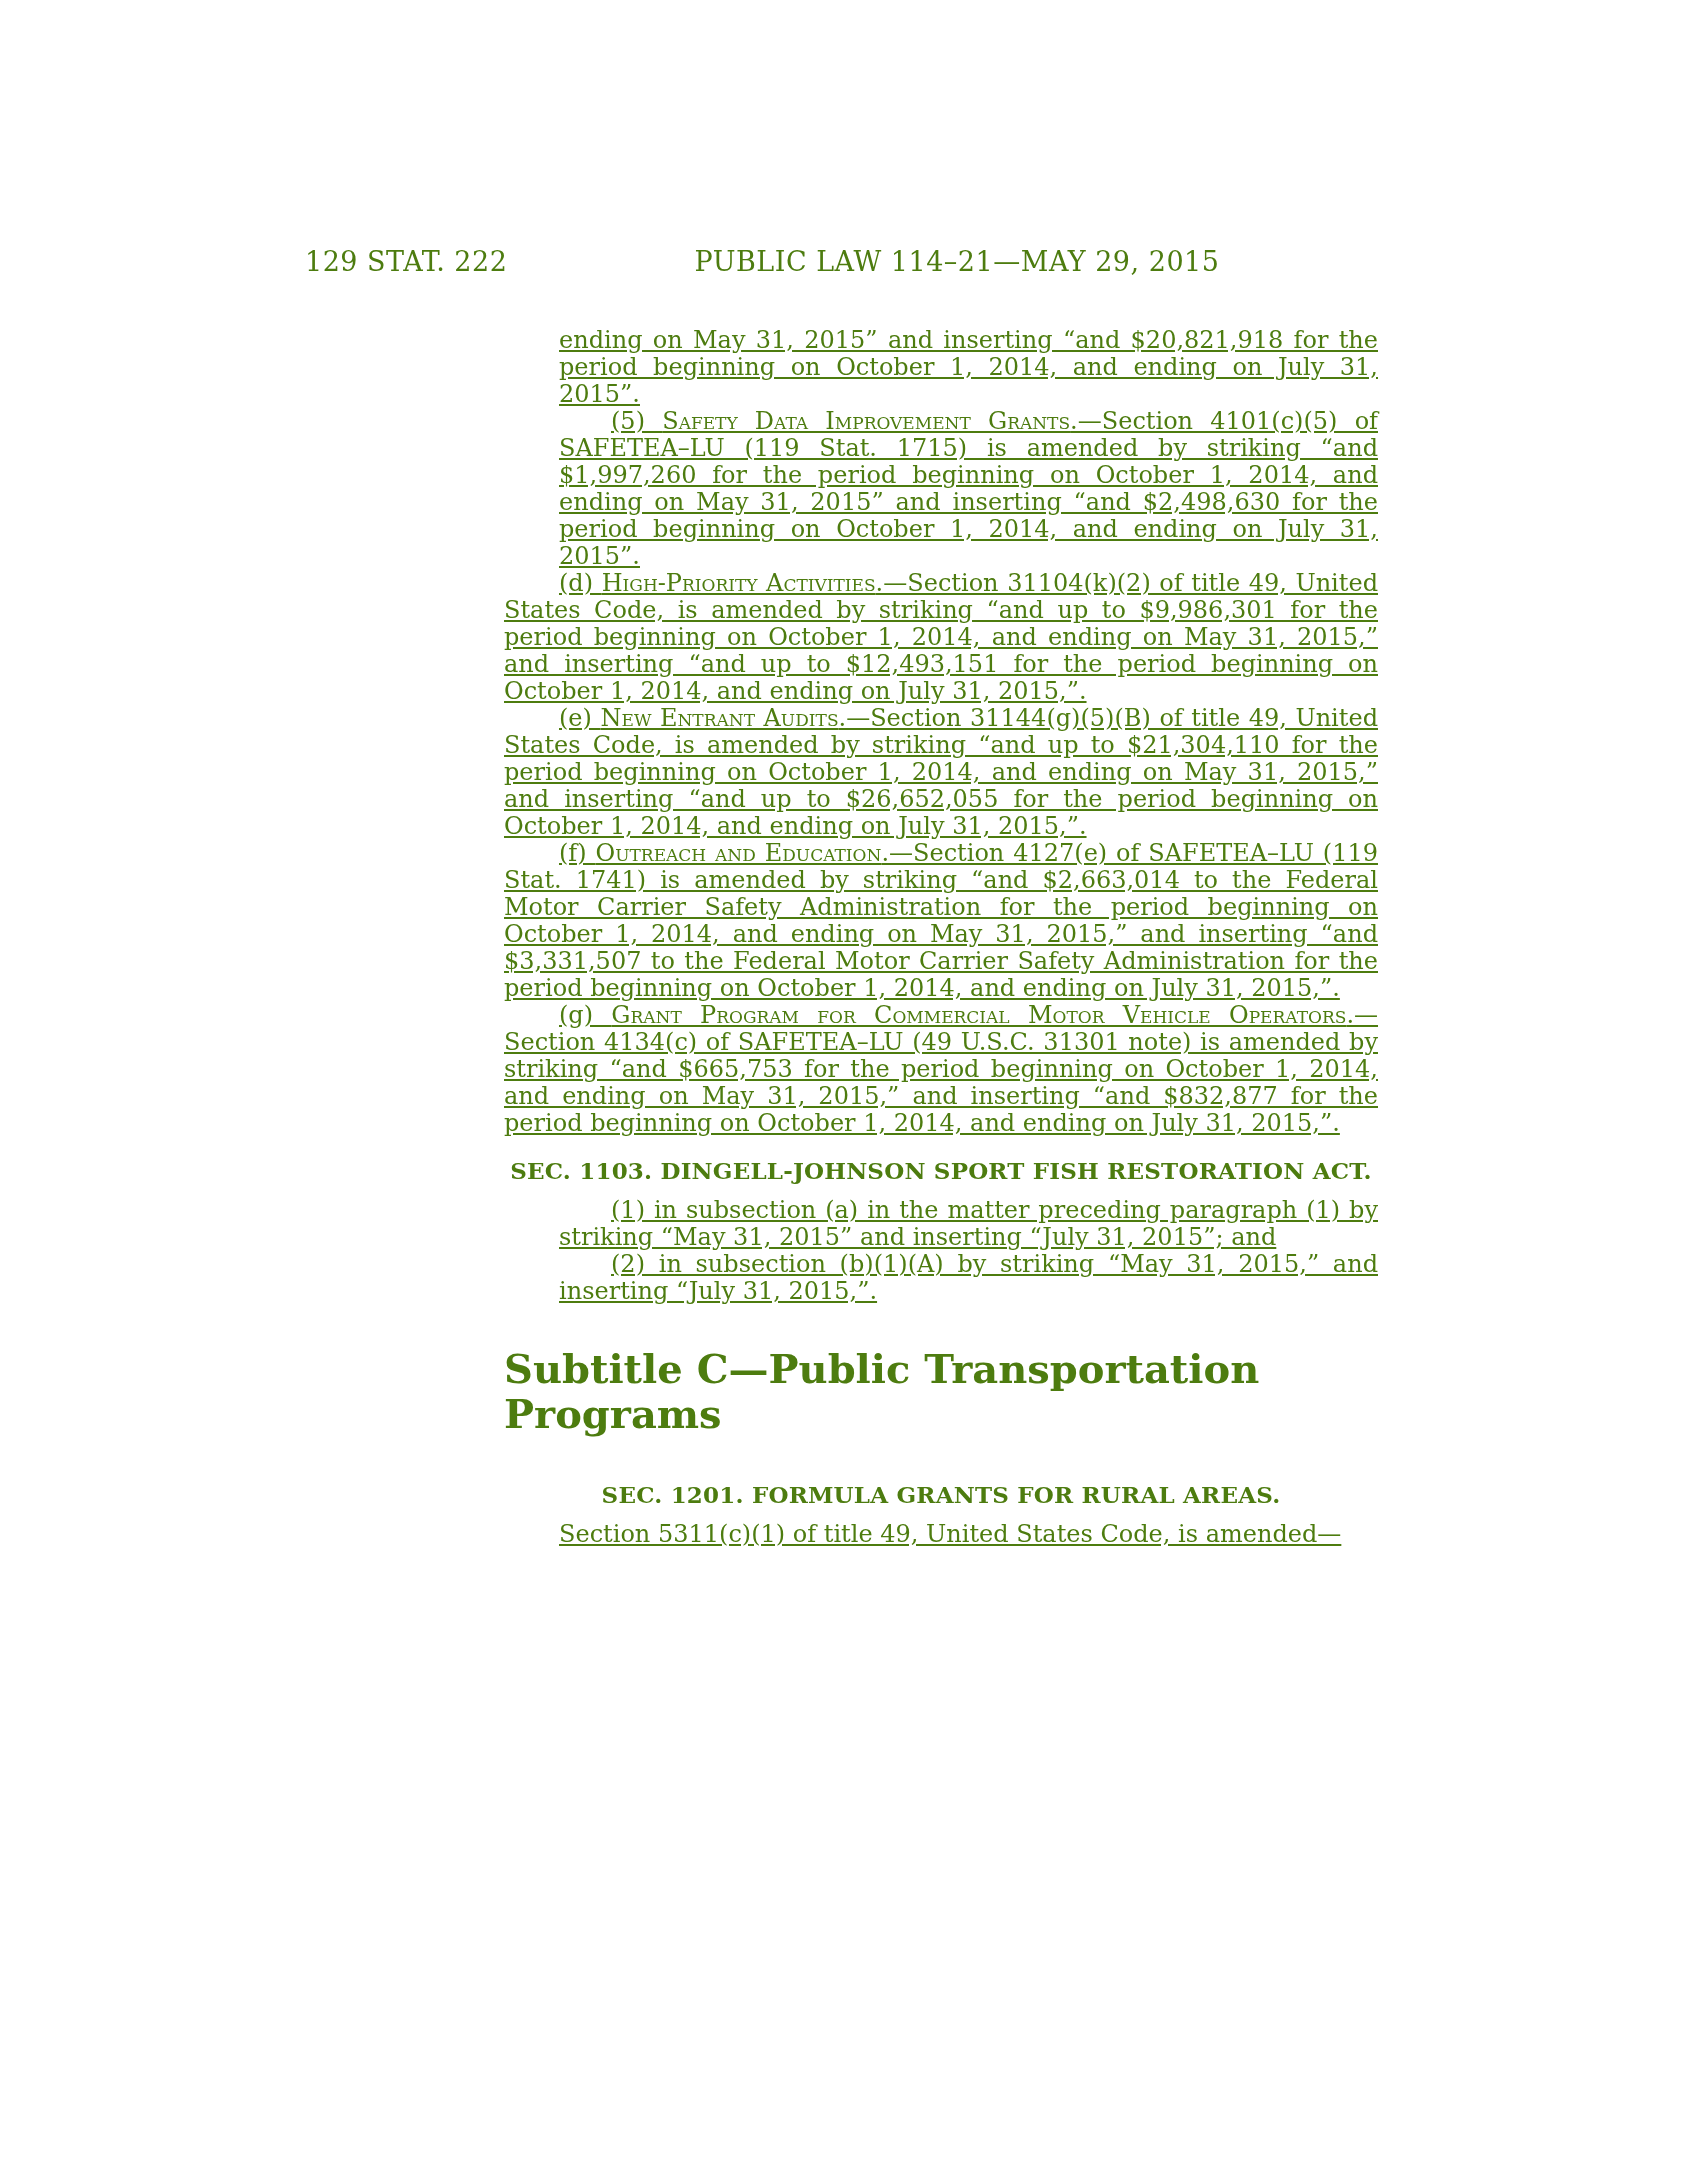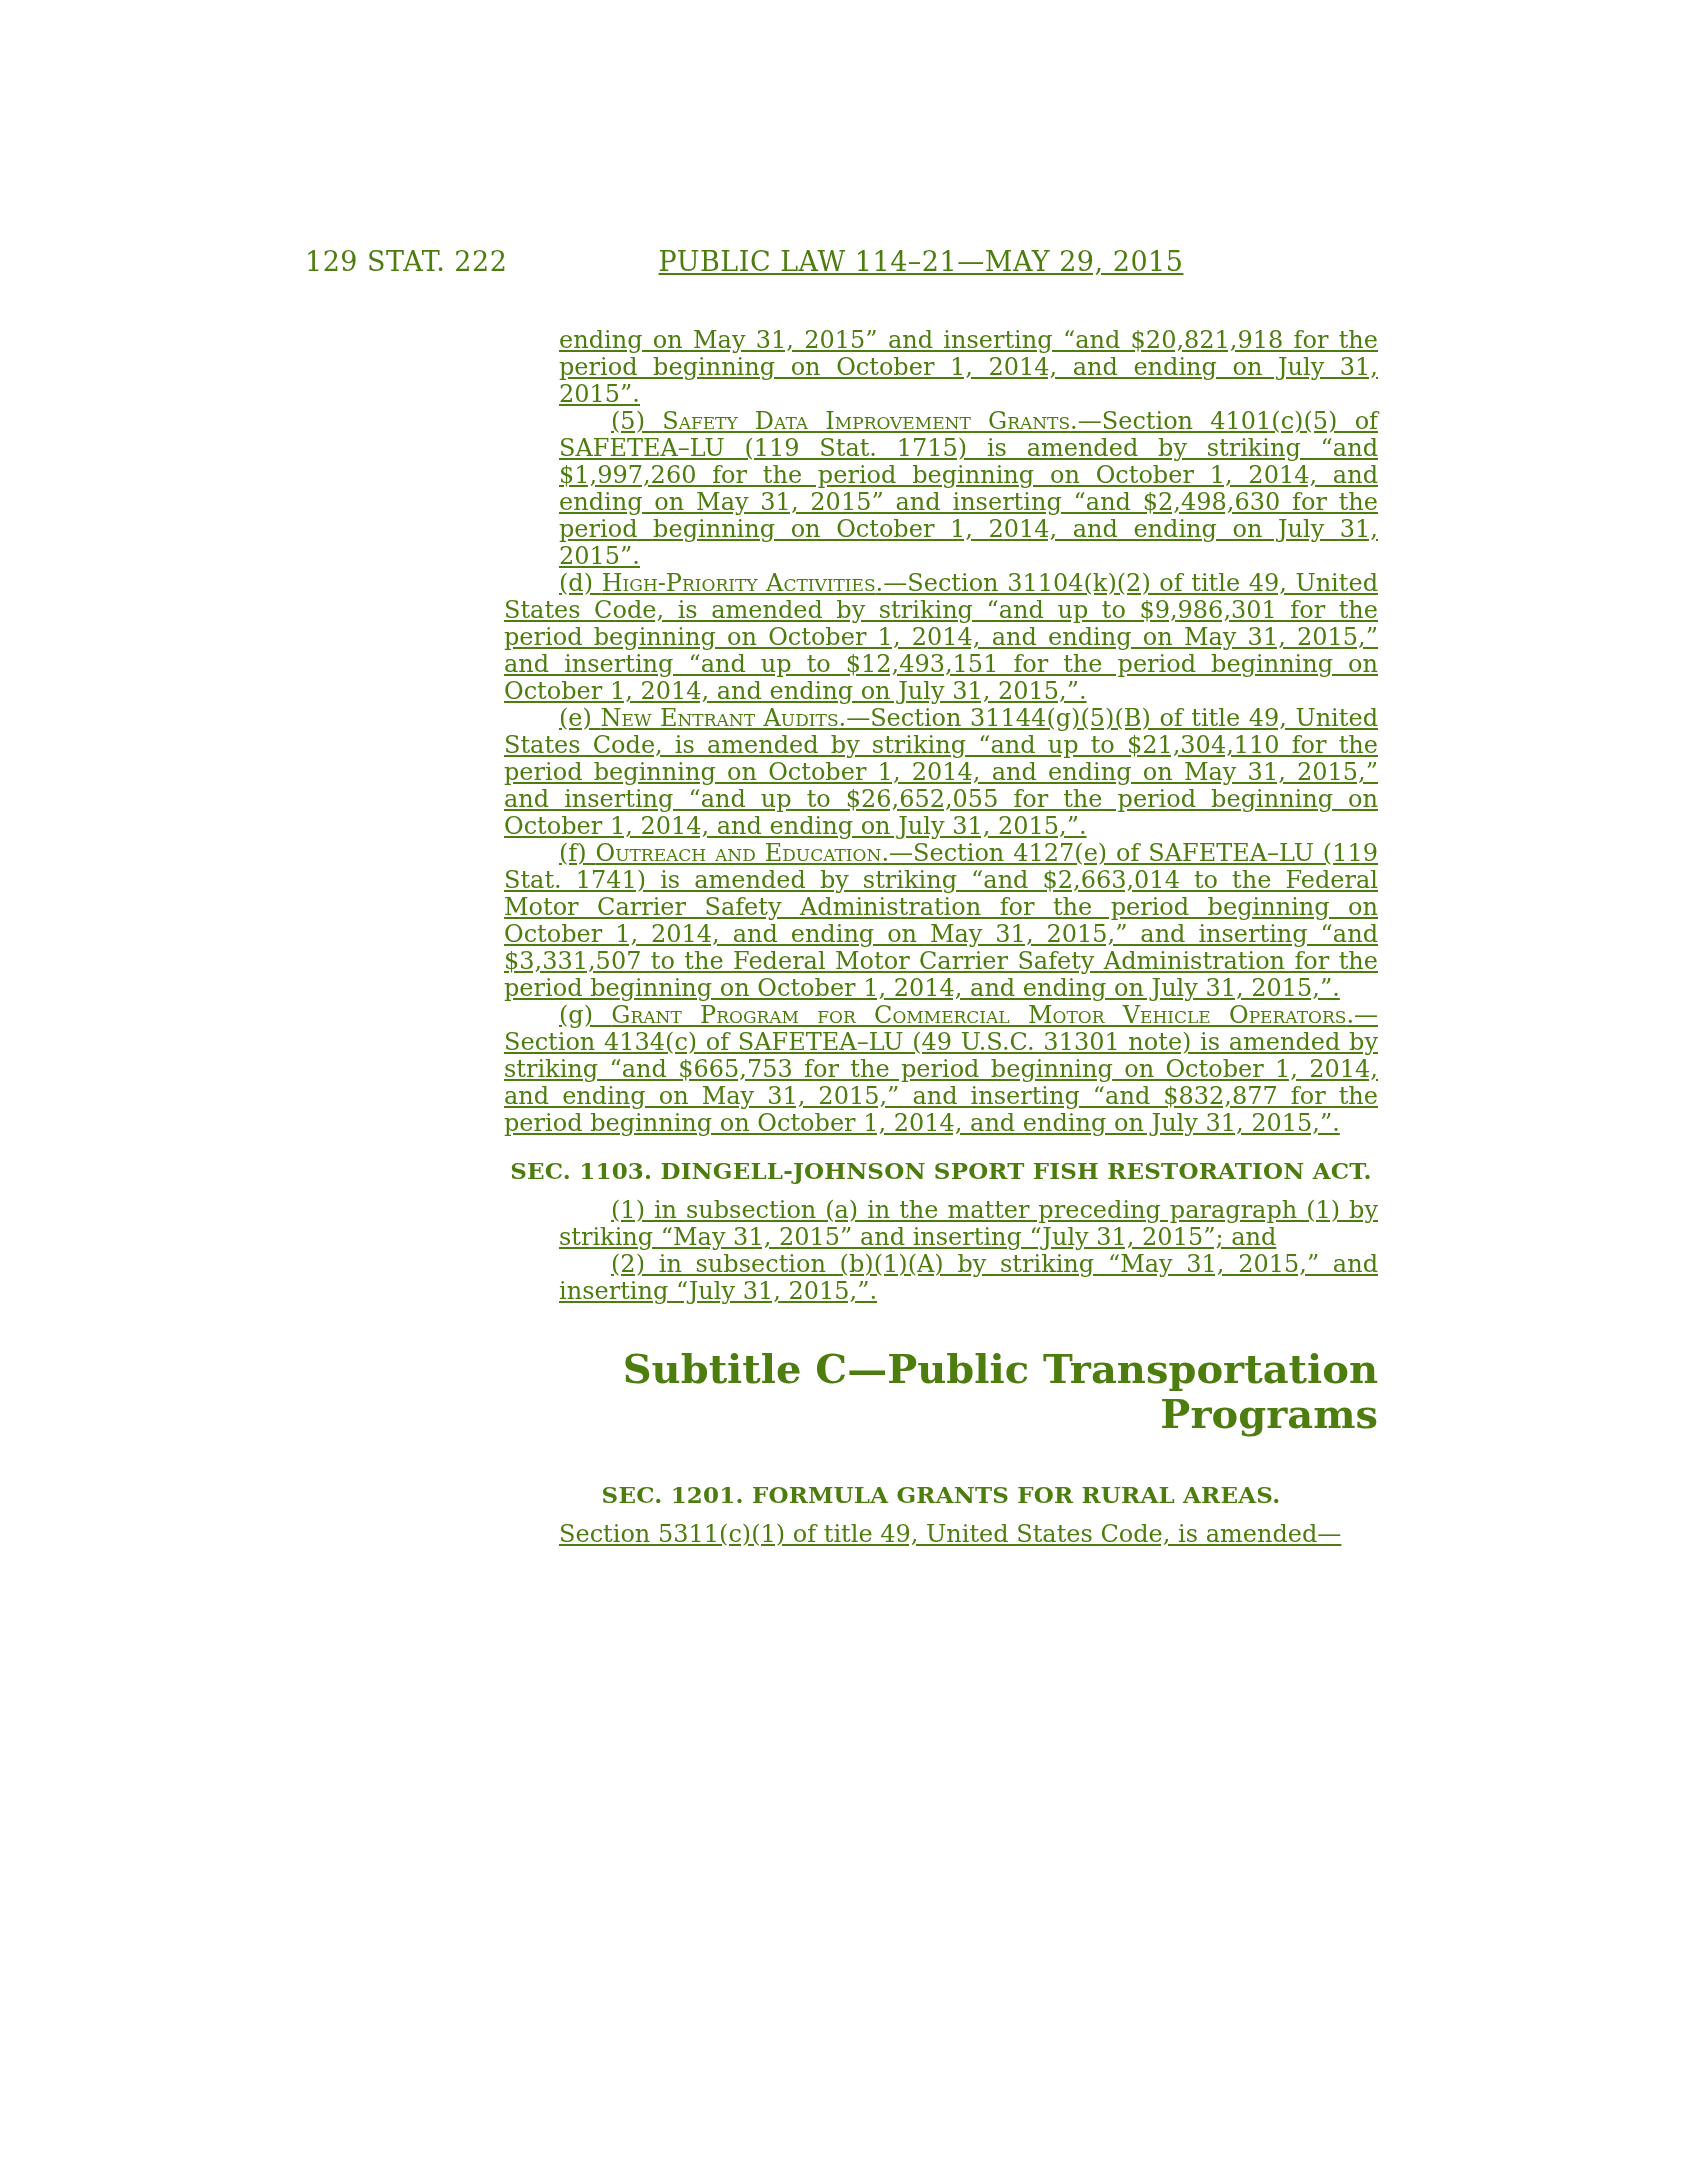--- a/index.html
+++ b/index.html
@@ -20,29 +20,28 @@
     position: absolute;
     left: 305px;
     top: 247px;
     font-size: 27px;
     line-height: 30px;
     letter-spacing: 0.5px;
     white-space: nowrap;
   }
   .header-title {
     position: absolute;
-    left: 484px;
+    left: 520px;
     top: 247px;
     width: 874px;
     text-align: center;
     font-size: 27px;
     line-height: 30px;
     letter-spacing: 0.5px;
     white-space: nowrap;
-    text-decoration: underline;
   }
   .body-col {
     position: absolute;
     left: 504px;
     top: 327px;
     width: 874px;
     font-size: 24px;
     line-height: 27px;
     text-align: justify;
   }
@@ -60,21 +59,21 @@
     font-size: 23px;
     line-height: 30px;
     margin: 19px 0 11px 0;
     text-align: center;
     letter-spacing: 0.2px;
   }
   .subtitle-heading {
     font-weight: bold;
     font-size: 40px;
     line-height: 45px;
-    text-align: right;
+    text-align: left;
     margin: 41px 0 44px 0;
   }
 </style>
 </head>
 <body>
 
 <div class="page">
   <div class="header-stat">129 STAT. 222</div>
   <div class="header-title">PUBLIC LAW 114–21—MAY 29, 2015</div>
   <div class="body-col">

